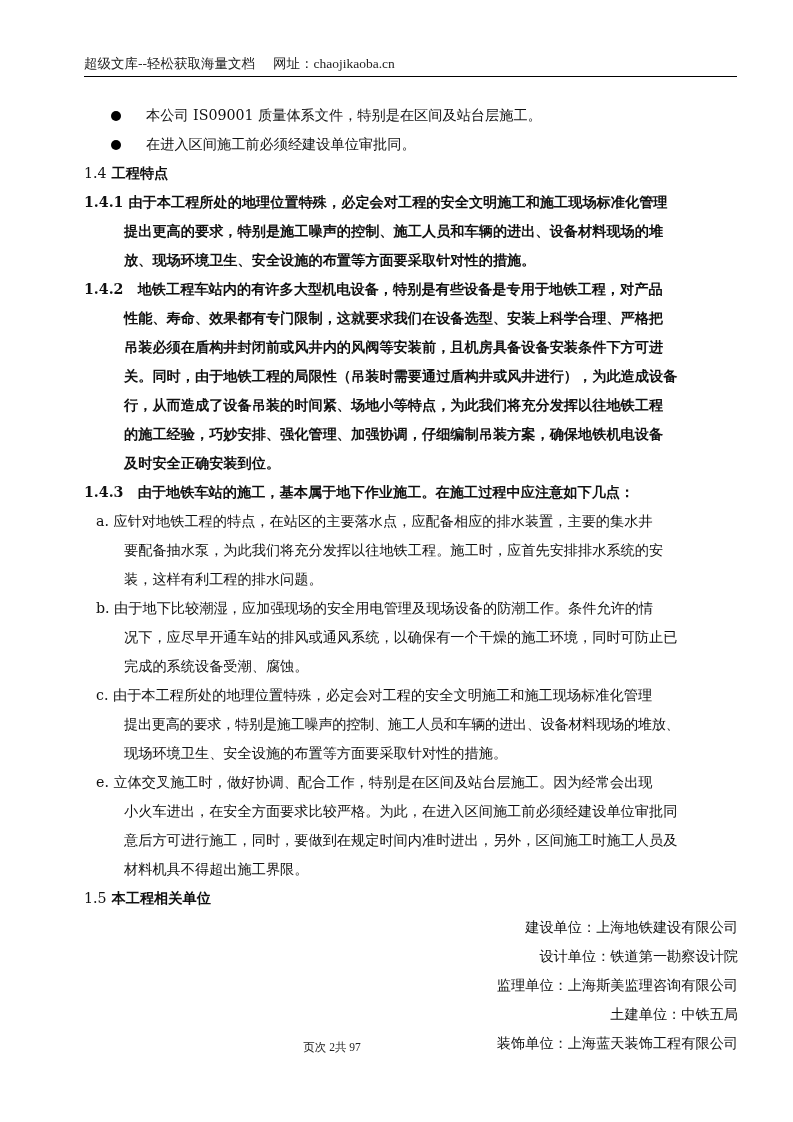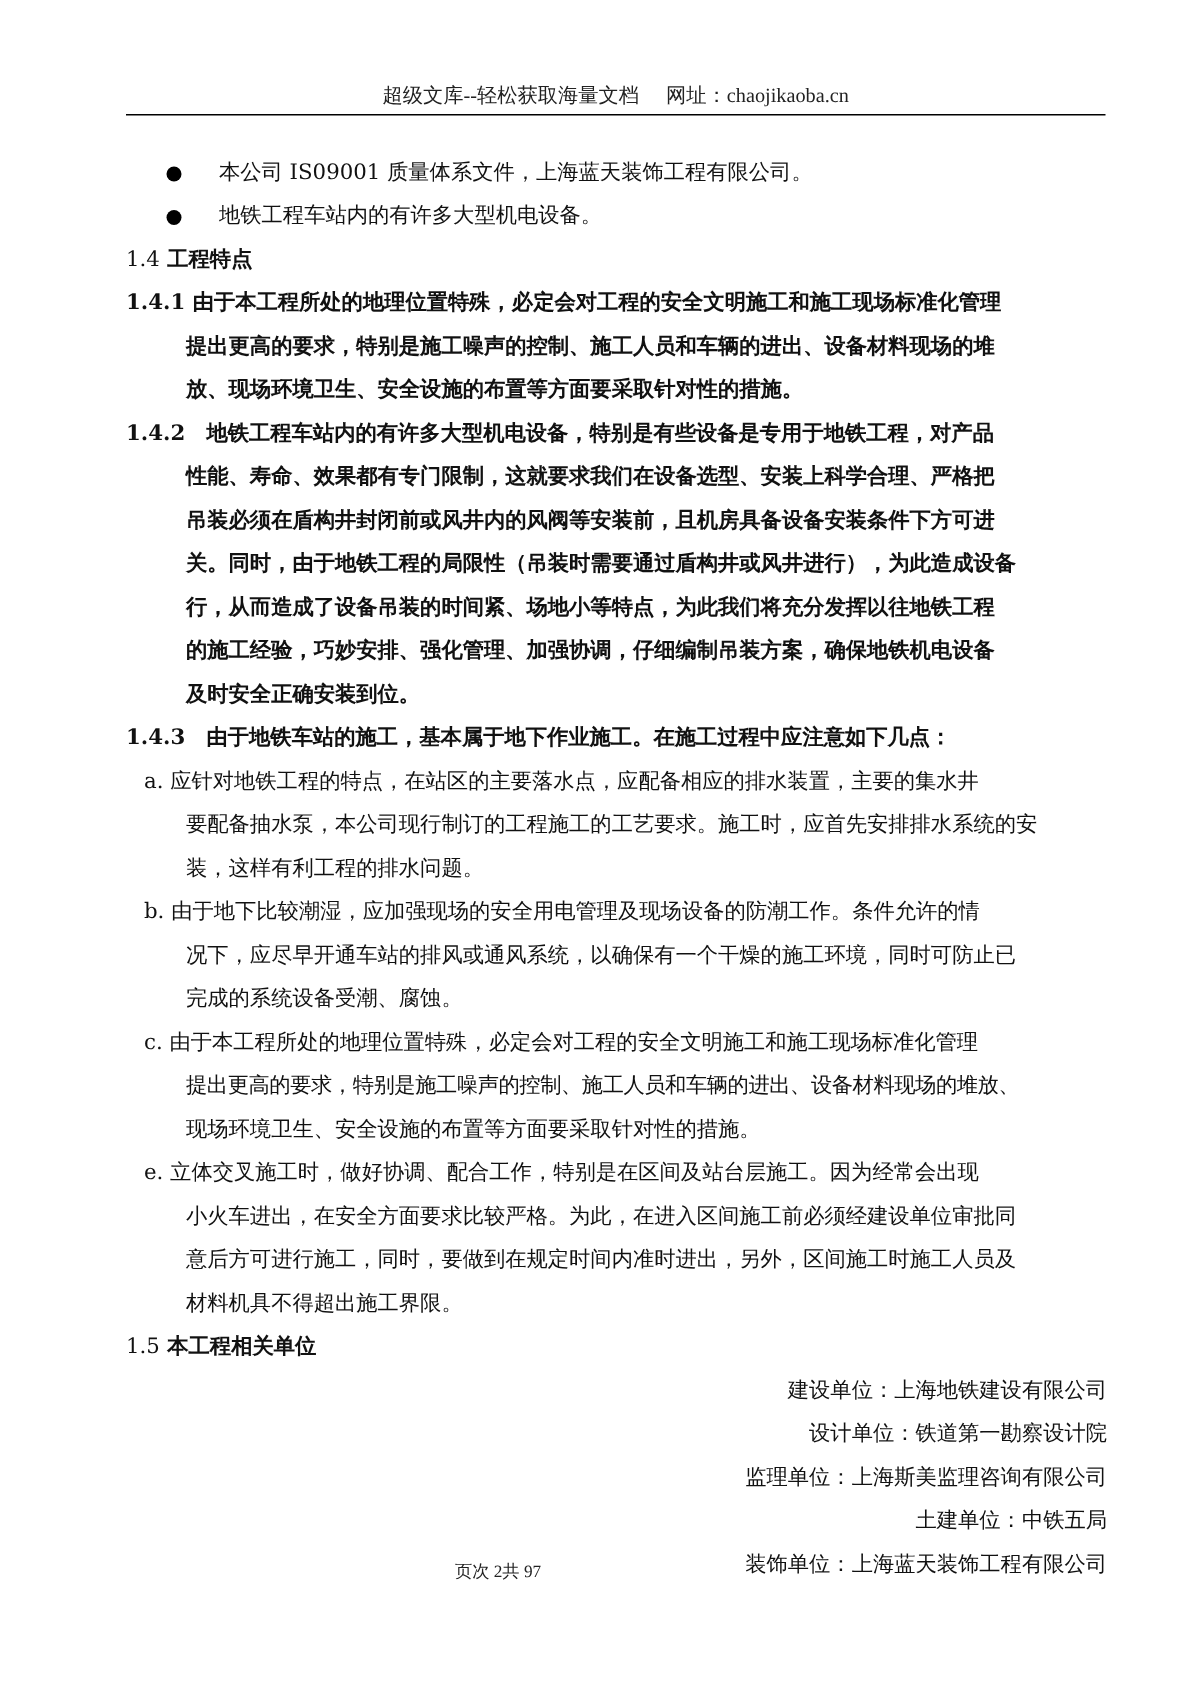--- a/index.html
+++ b/index.html
@@ -1,19 +1,19 @@
 <!DOCTYPE html>
 <html><head>
 <meta charset="utf-8">
 <style>
   html, body { margin:0; padding:0; background:#ffffff; }
   body { width:793px; height:1122px; position:relative; overflow:hidden;
          font-family: "DejaVu Serif", "Liberation Serif", serif; color:#111; }
   .header { position:absolute; left:84px; top:54px; width:653px; height:22px;
-            border-bottom:1px solid #000; text-align:center;
+            border-bottom:1px solid #000; text-align:left;
             font-family: "Liberation Serif", "DejaVu Serif", serif; font-size:13.5px; color:#222; line-height:20px; }
   .header .gap { display:inline-block; width:18px; }
   .content { position:absolute; left:84px; top:101px; width:654px; font-size:14.2px; line-height:29px; }
   .bullet { position:relative; padding-left:62px; white-space:nowrap; }
   .bullet .dot { position:absolute; left:27px; top:10px; width:10px; height:10px; border-radius:50%; background:#000; }
   .h2 { font-weight:bold; white-space:nowrap; }
   .h2 .num { font-weight:normal; }
   .para { position:relative; }
   .para .line { white-space:nowrap; display:block;font-weight:bold; }
   .para .first { }
@@ -31,25 +31,25 @@
 <body>
 
 <div class="header">
   <span>超级文库--轻松获取海量文档</span><span class="gap"></span><span>网址：chaojikaoba.cn</span>
 </div>
 
 <div class="content">
 
   <div class="bullet">
     <span class="dot"></span>
-    <span>本公司 IS09001 质量体系文件，上海蓝天装饰工程有限公司。</span>
+    <span>本公司 IS09001 质量体系文件，特别是在区间及站台层施工。</span>
   </div>
   <div class="bullet">
     <span class="dot"></span>
-    <span>地铁工程车站内的有许多大型机电设备。</span>
+    <span>在进入区间施工前必须经建设单位审批同。</span>
   </div>
 
   <div class="h2">
     <span class="num">1.4</span> <span>工程特点</span>
   </div>
 
   <div class="para">
     <span class="line first">1.4.1 由于本工程所处的地理位置特殊，必定会对工程的安全文明施工和施工现场标准化管理</span>
     <span class="line cont">提出更高的要求，特别是施工噪声的控制、施工人员和车辆的进出、设备材料现场的堆</span>
     <span class="line cont">放、现场环境卫生、安全设施的布置等方面要采取针对性的措施。</span>
@@ -64,21 +64,21 @@
     <span class="line cont">的施工经验，巧妙安排、强化管理、加强协调，仔细编制吊装方案，确保地铁机电设备</span>
     <span class="line cont">及时安全正确安装到位。</span>
   </div>
 
   <div class="para">
     <span class="line first">1.4.3　由于地铁车站的施工，基本属于地下作业施工。在施工过程中应注意如下几点：</span>
   </div>
 
   <div class="sub">
     <span class="line first">a. 应针对地铁工程的特点，在站区的主要落水点，应配备相应的排水装置，主要的集水井</span>
-    <span class="line cont">要配备抽水泵，本公司现行制订的工程施工的工艺要求。施工时，应首先安排排水系统的安</span>
+    <span class="line cont">要配备抽水泵，为此我们将充分发挥以往地铁工程。施工时，应首先安排排水系统的安</span>
     <span class="line cont">装，这样有利工程的排水问题。</span>
   </div>
 
   <div class="sub">
     <span class="line first">b. 由于地下比较潮湿，应加强现场的安全用电管理及现场设备的防潮工作。条件允许的情</span>
     <span class="line cont">况下，应尽早开通车站的排风或通风系统，以确保有一个干燥的施工环境，同时可防止已</span>
     <span class="line cont">完成的系统设备受潮、腐蚀。</span>
   </div>
 
   <div class="sub">

